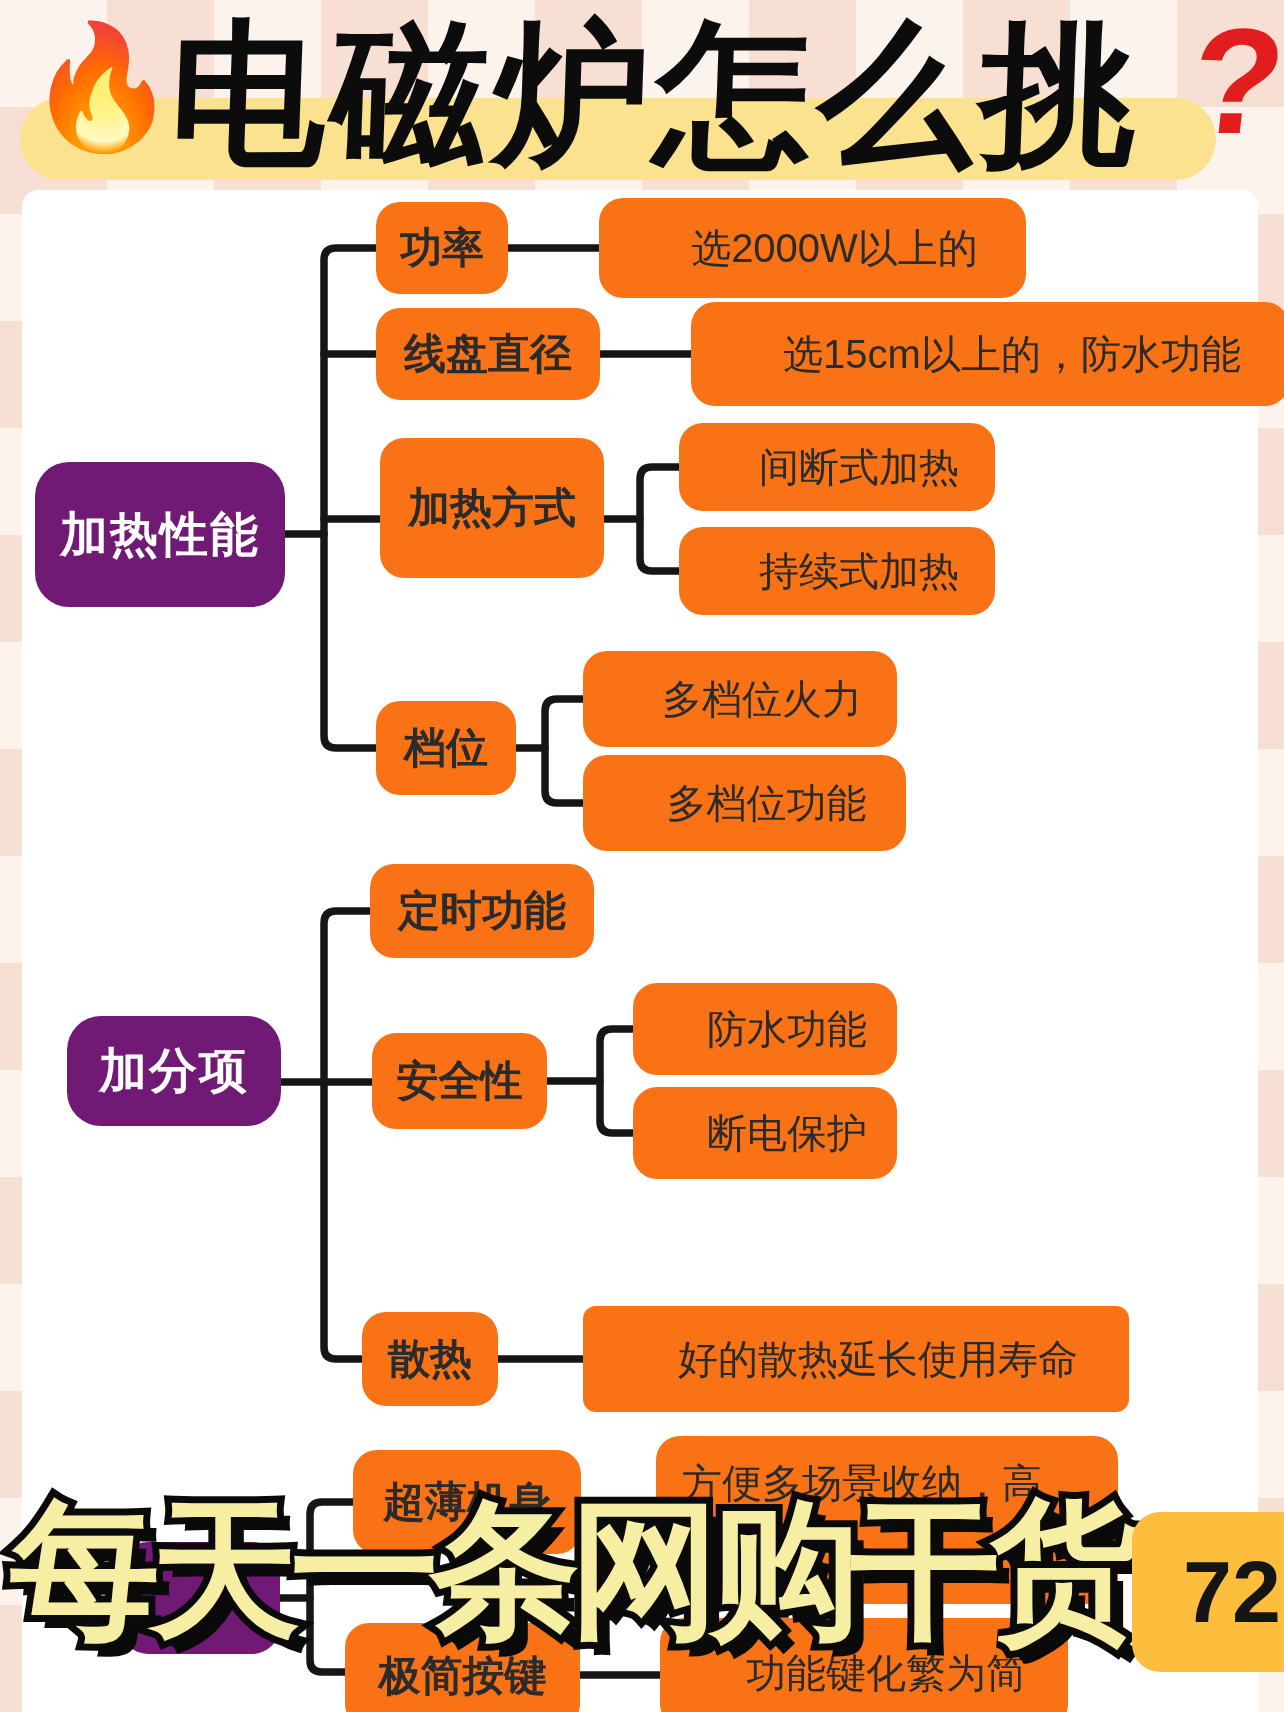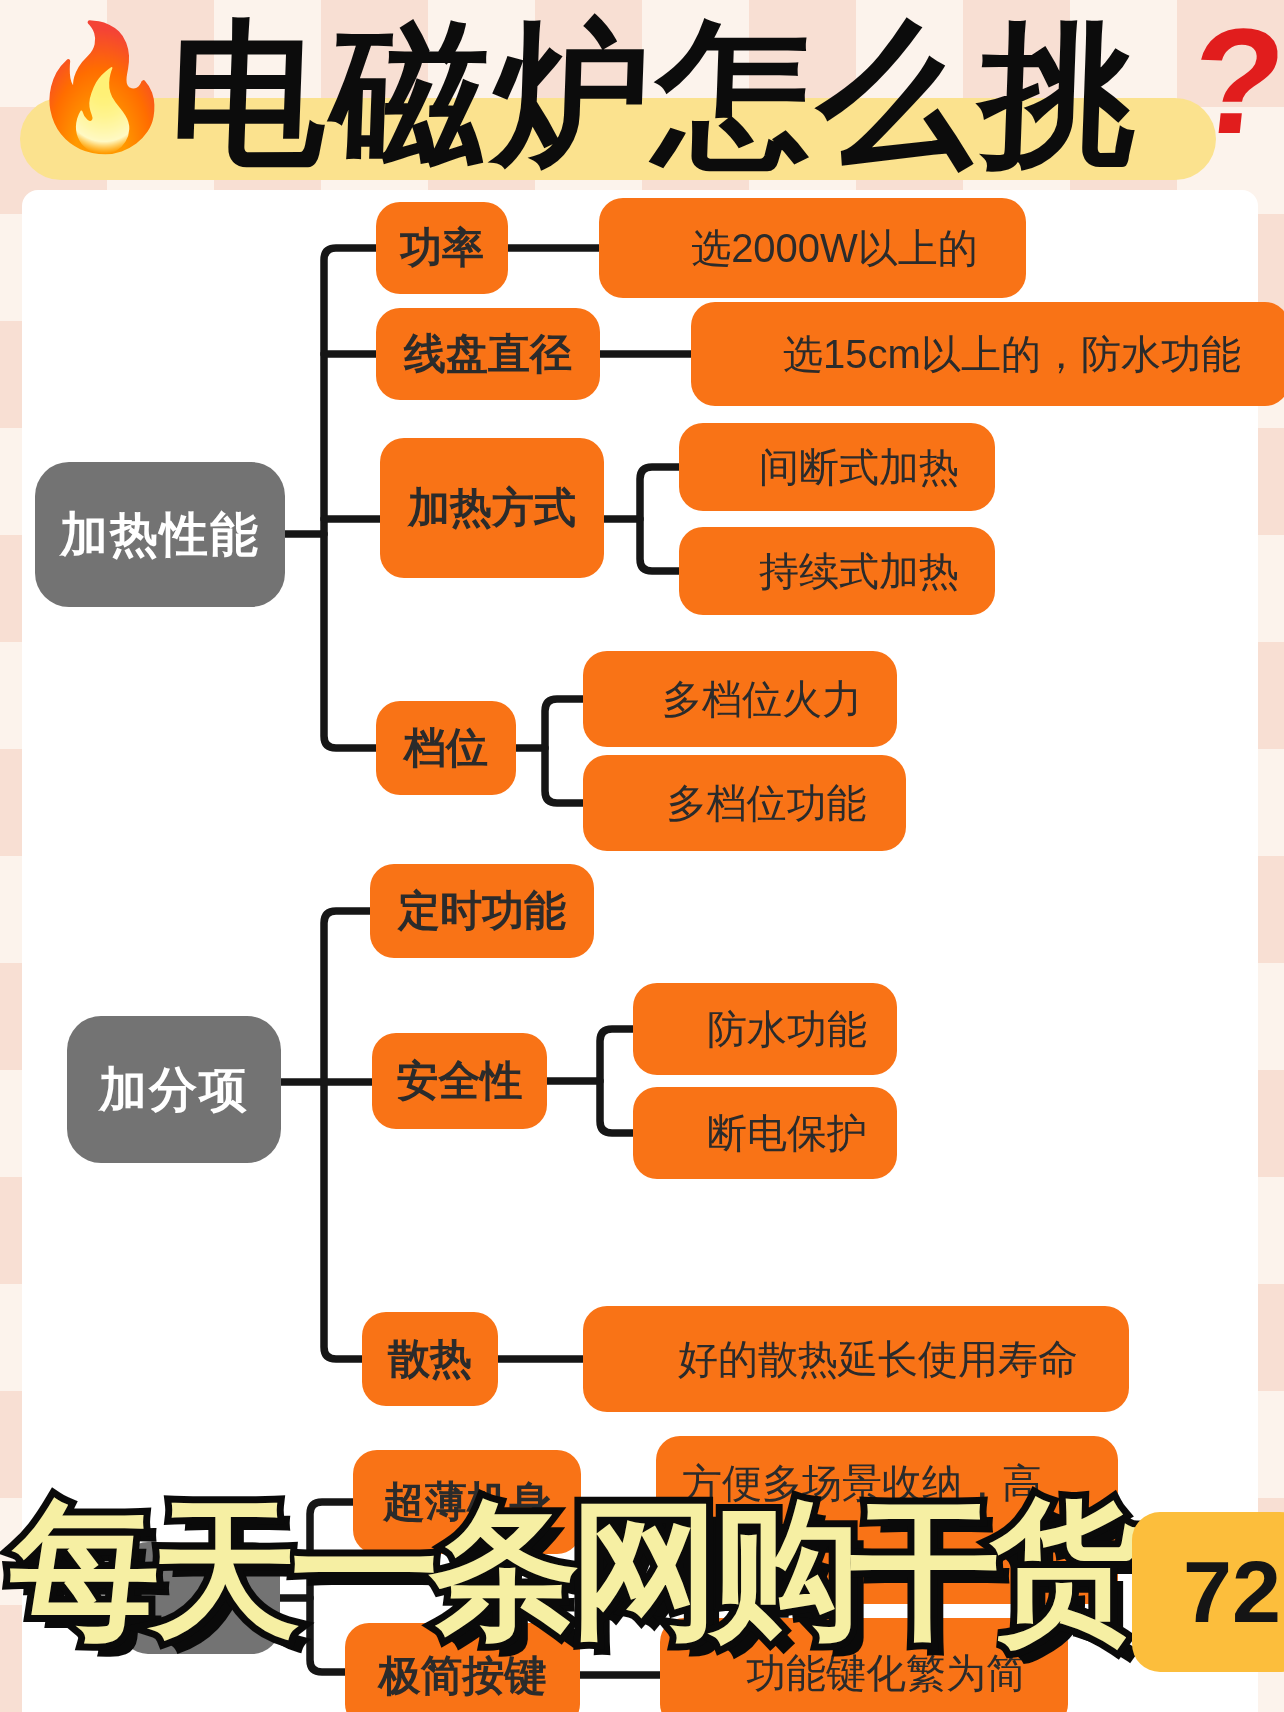--- a/index.html
+++ b/index.html
@@ -33,21 +33,21 @@
   }
   
   .links{position:absolute;left:0;top:0;z-index:2;}
   .node{
     position:absolute;z-index:3;display:flex;align-items:center;justify-content:center;
     background:#f97316;border-radius:24px;color:#2B2B2B;
     font-size:42px;font-weight:600;white-space:nowrap;
   }
   .node.answer{font-size:40px;font-weight:500;padding-left:44px;}
   .node.root{
-    background:#737373;color:#FFFFFF;border-radius:34px;
+    background:#701a75;color:#FFFFFF;border-radius:34px;
     font-size:48px;font-weight:800;letter-spacing:2px;
   }
   .node.twoline{align-items:flex-start;justify-content:flex-start;padding:20px 26px 0 26px;box-sizing:border-box;}
   
   .banner{
     position:absolute;left:10px;top:1492px;width:1180px;height:170px;z-index:6;
     font-size:150px;line-height:1.05;font-weight:900;letter-spacing:-10px;white-space:nowrap;
   }
   .banner .stroke-layer{
     position:absolute;left:0;top:0;
@@ -111,30 +111,30 @@
 <div class="node answer" style="left:691px;top:302px;width:554px;height:104px;">选15cm以上的，防水功能</div>
 
 <div class="node" style="left:380px;top:438px;width:224px;height:140px;">加热方式</div>
 <div class="node answer" style="left:679px;top:423px;width:272px;height:88px;">间断式加热</div>
 <div class="node answer" style="left:679px;top:527px;width:272px;height:88px;">持续式加热</div>
 
 <div class="node" style="left:376px;top:701px;width:140px;height:94px;">档位</div>
 <div class="node answer" style="left:583px;top:651px;width:270px;height:96px;">多档位火力</div>
 <div class="node answer" style="left:583px;top:755px;width:279px;height:96px;">多档位功能</div>
 
-<div class="node root" style="left:67px;top:1016px;width:214px;height:147px;">加分项</div>
+<div class="node root" style="left:67px;top:1016px;width:214px;height:110px;">加分项</div>
 
 <div class="node" style="left:370px;top:864px;width:224px;height:94px;">定时功能</div>
 
 <div class="node" style="left:372px;top:1033px;width:175px;height:96px;">安全性</div>
 <div class="node answer" style="left:633px;top:983px;width:220px;height:92px;">防水功能</div>
 <div class="node answer" style="left:633px;top:1087px;width:220px;height:92px;">断电保护</div>
 
 <div class="node" style="left:362px;top:1312px;width:136px;height:94px;">散热</div>
-<div class="node answer" style="left:583px;top:1306px;width:502px;height:106px;">好的散热延长使用寿命</div>
+<div class="node answer" style="left:583px;top:1306px;width:502px;height:106px;border-radius:13px;">好的散热延长使用寿命</div>
 
 <div class="node root" style="left:120px;top:1542px;width:160px;height:112px;border-radius:28px;"></div>
 
 <div class="node" style="left:353px;top:1450px;width:228px;height:104px;">超薄机身</div>
 <div class="node answer twoline" style="left:656px;top:1436px;width:462px;height:168px;">方便多场景收纳，高</div>
 
 <div class="node" style="left:345px;top:1623px;width:235px;height:105px;">极简按键</div>
 <div class="node answer" style="left:660px;top:1618px;width:364px;height:110px;">功能键化繁为简</div>
 
 <div class="banner">

